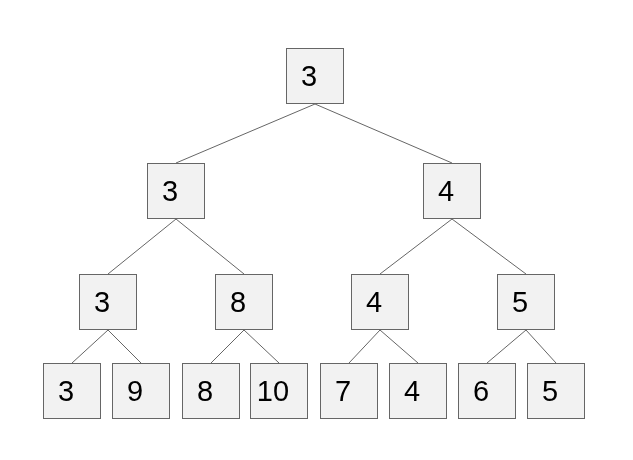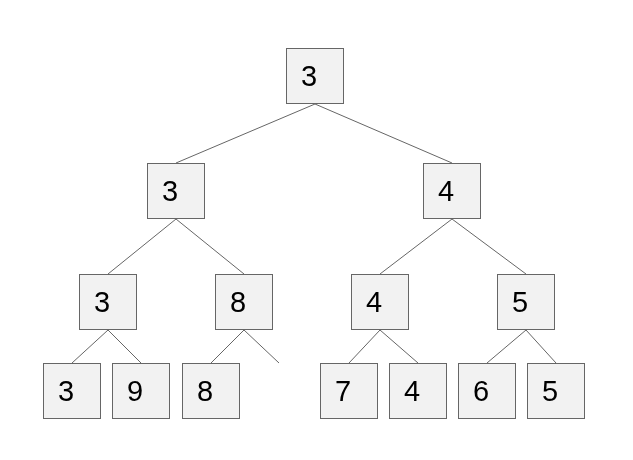--- a/index.html
+++ b/index.html
@@ -115,20 +115,23 @@
 
   <div class="node" id="node-l4-0">
     <span class="value">3</span>
   </div>
   <div class="node" id="node-l4-1">
     <span class="value">9</span>
   </div>
   <div class="node" id="node-l4-2">
     <span class="value">8</span>
   </div>
+  <div class="node" id="node-l4-3">
+    <span class="value">10</span>
+  </div>
   <div class="node" id="node-l4-4">
     <span class="value">7</span>
   </div>
   <div class="node" id="node-l4-5">
     <span class="value">4</span>
   </div>
   <div class="node" id="node-l4-6">
     <span class="value">6</span>
   </div>
   <div class="node" id="node-l4-7">

